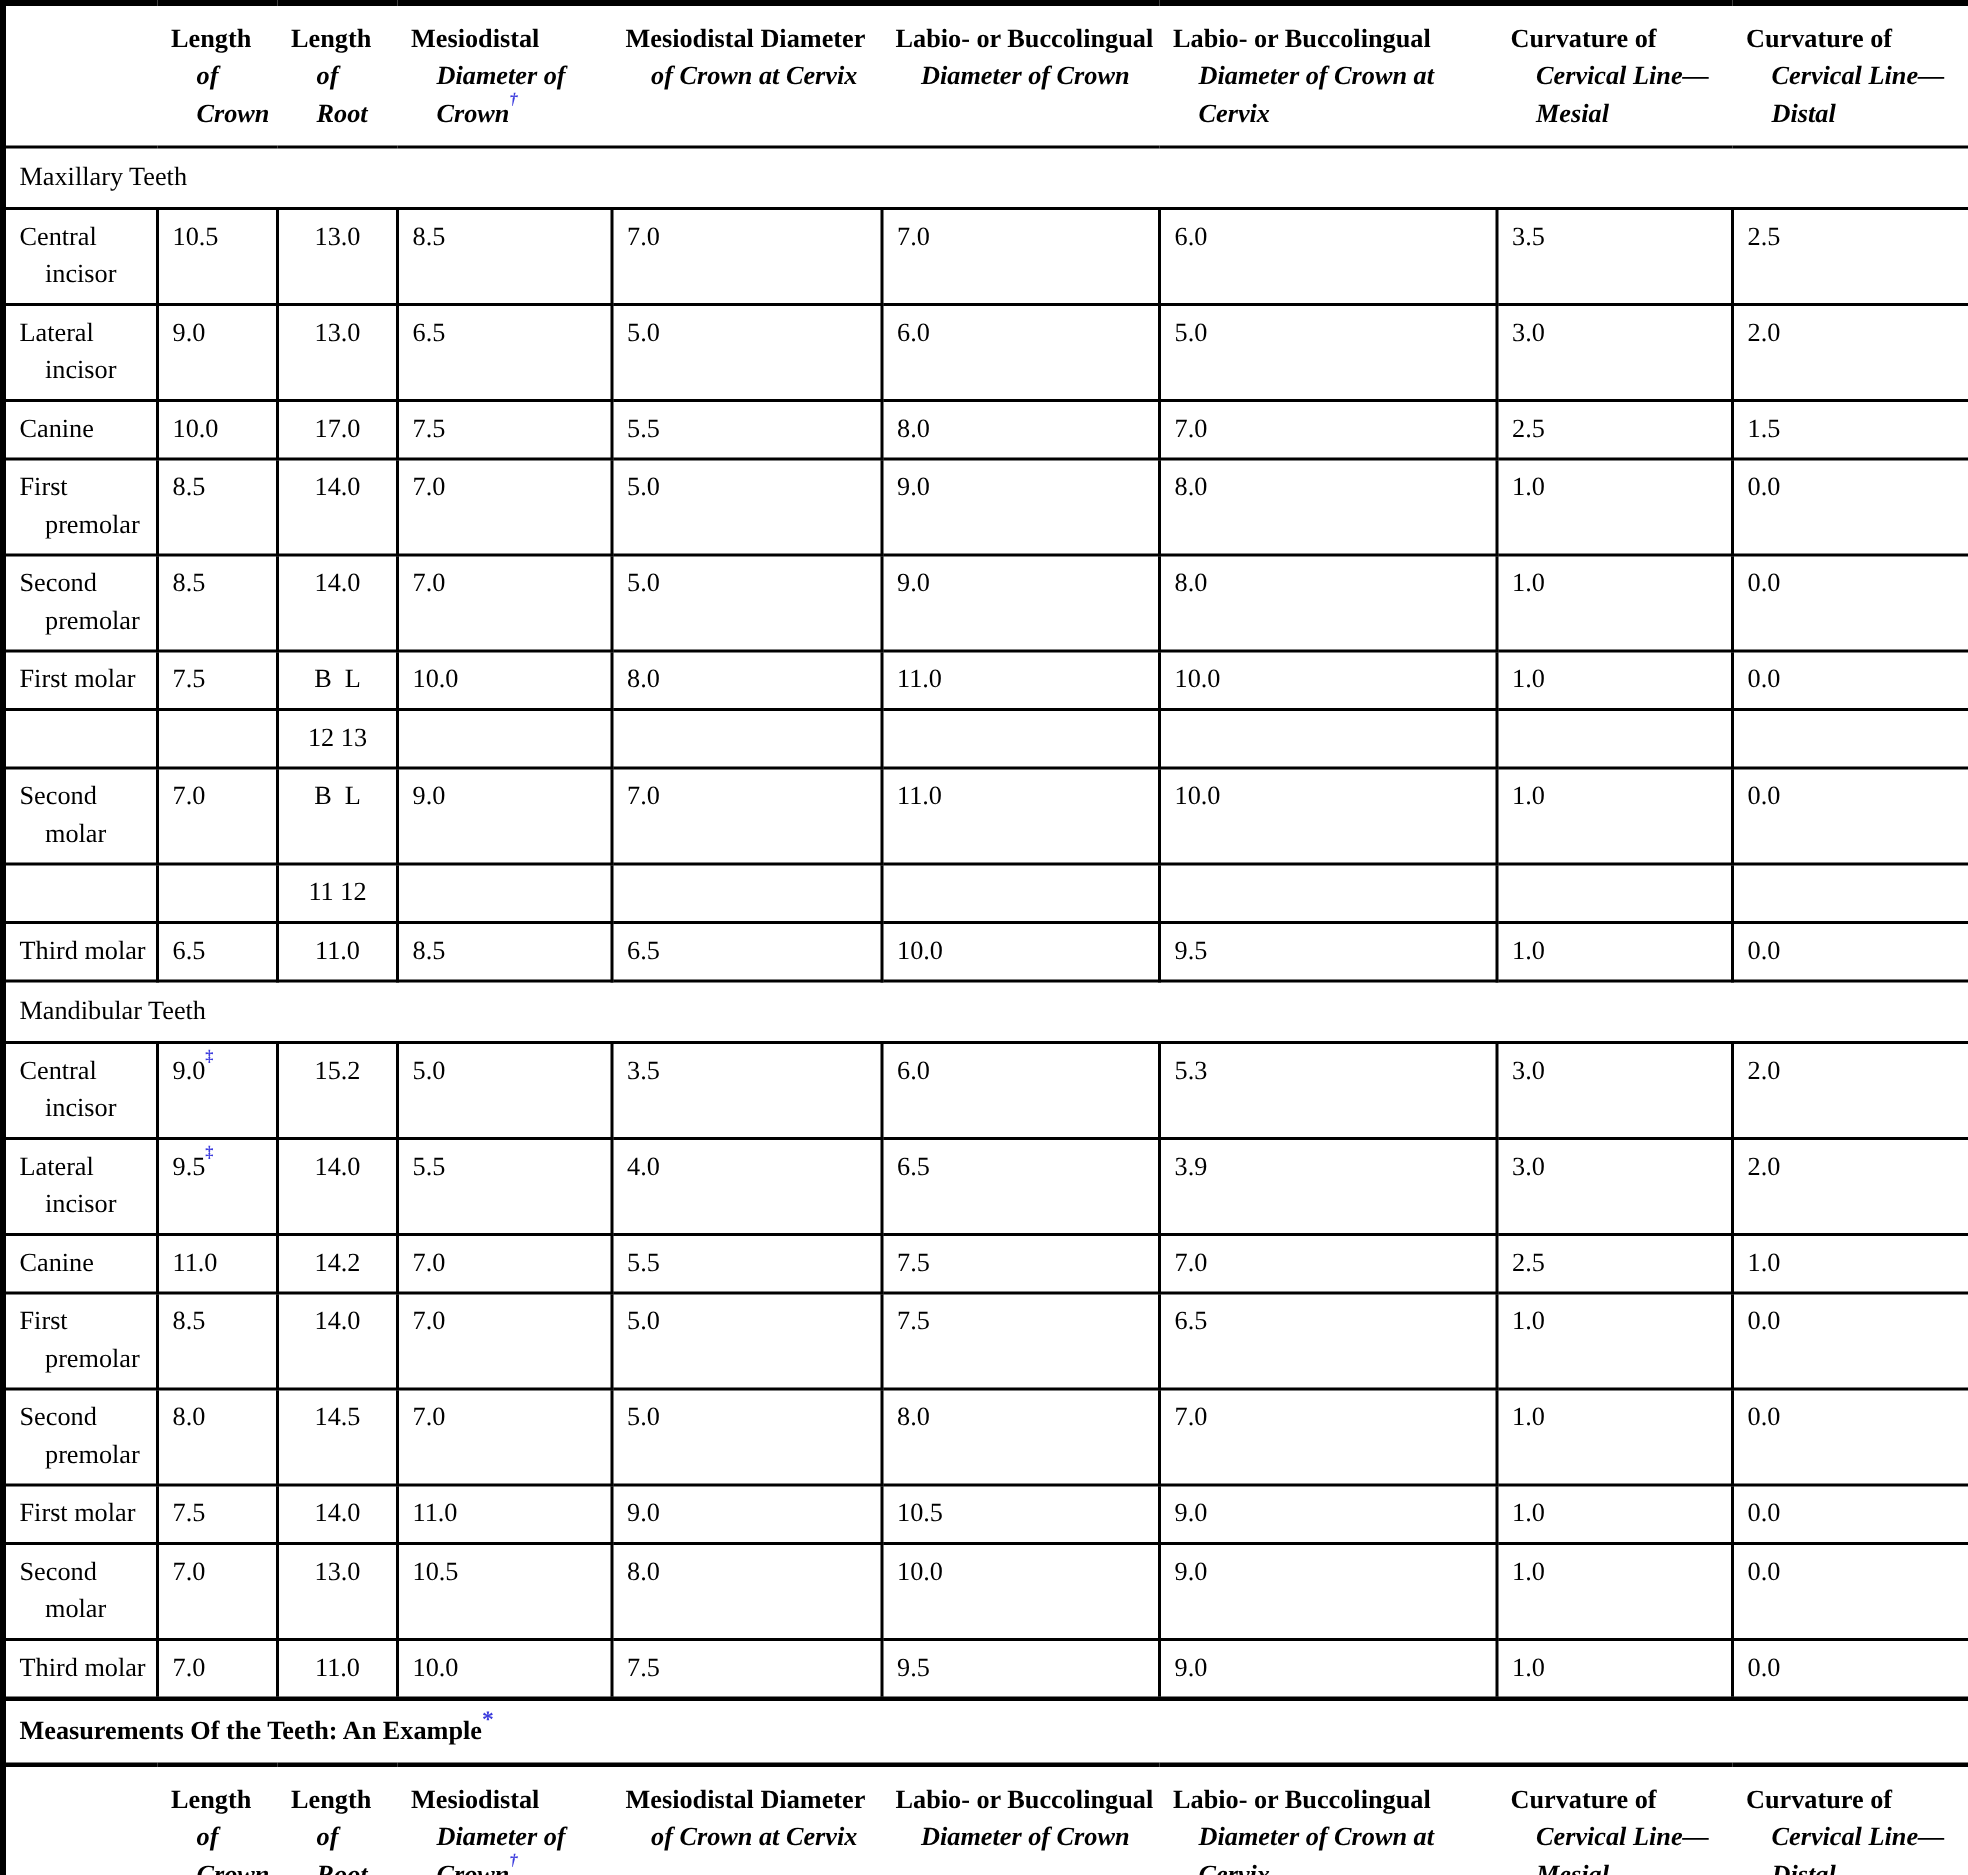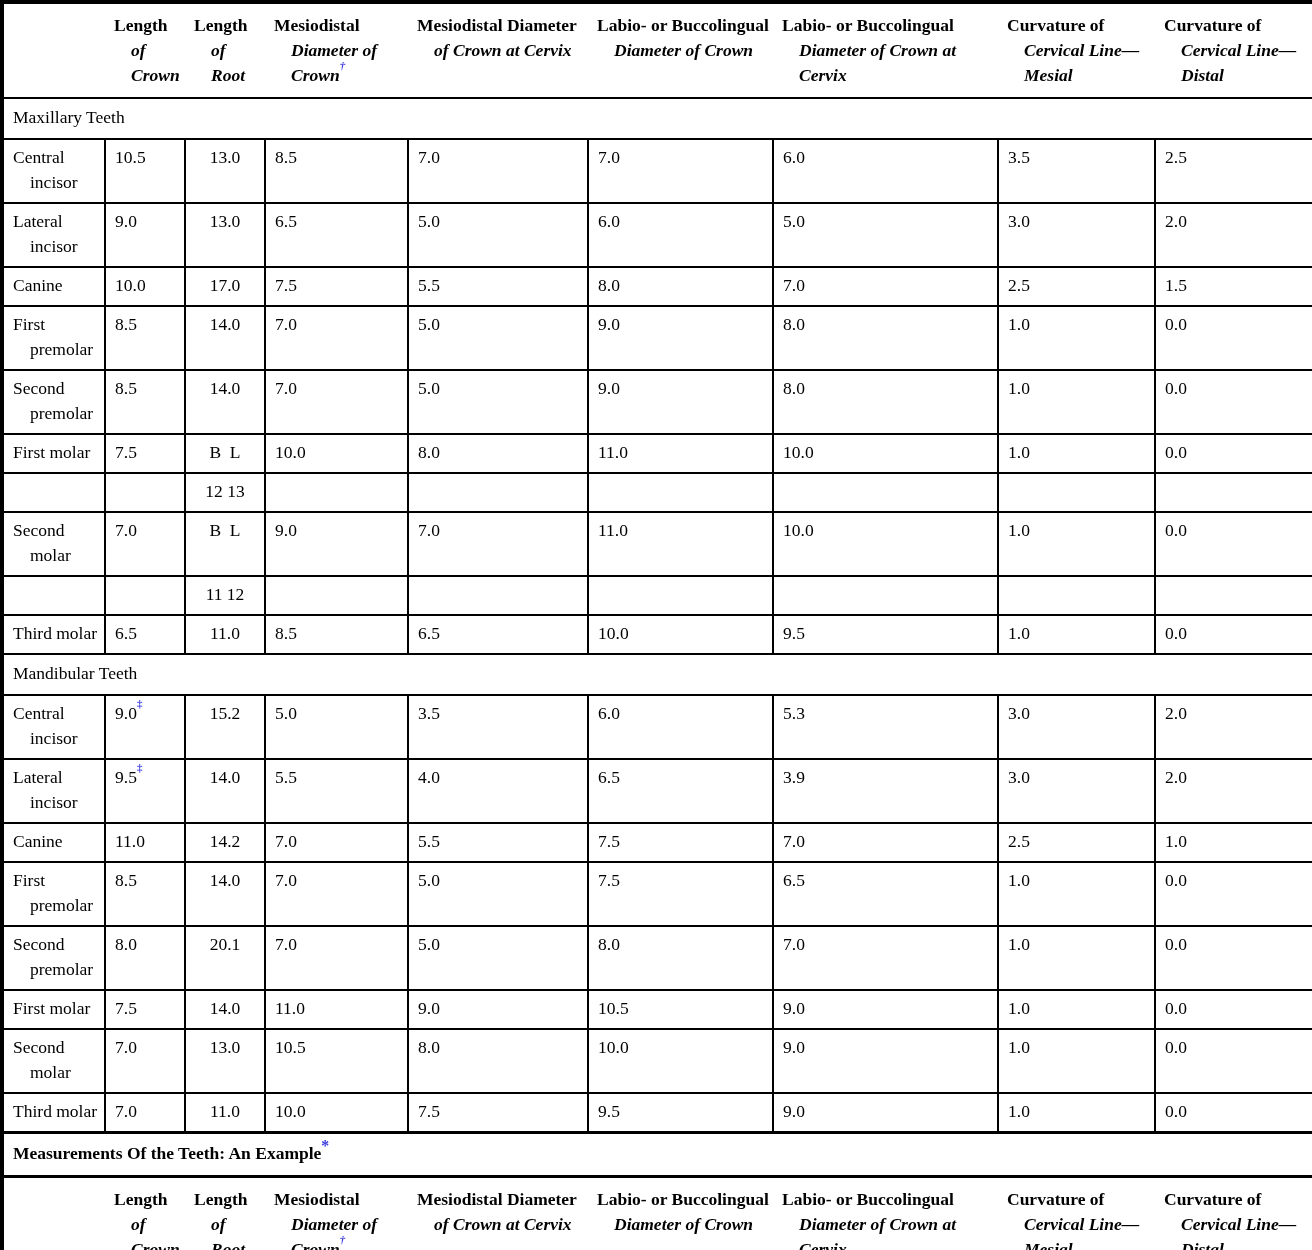--- a/index.html
+++ b/index.html
@@ -255,21 +255,21 @@
         <td>7.0</td>
         <td>5.0</td>
         <td>7.5</td>
         <td>6.5</td>
         <td>1.0</td>
         <td>0.0</td>
       </tr>
       <tr class="row">
         <td class="name">Second premolar</td>
         <td>8.0</td>
-        <td class="rootC">20.1</td>
+        <td class="rootC">14.5</td>
         <td>7.0</td>
         <td>5.0</td>
         <td>8.0</td>
         <td>7.0</td>
         <td>1.0</td>
         <td>0.0</td>
       </tr>
       <tr class="row">
         <td class="name">First molar</td>
         <td>7.5</td>

